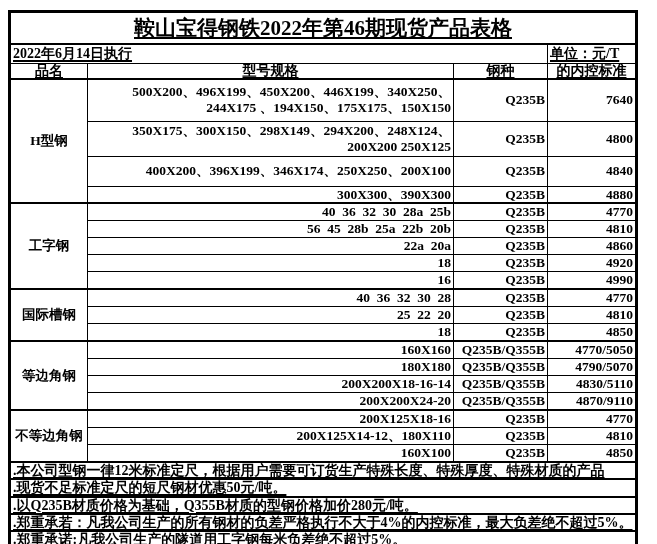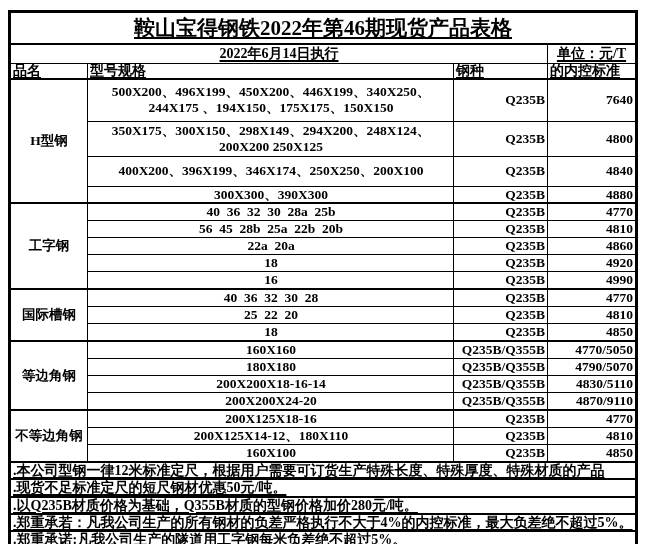--- a/index.html
+++ b/index.html
@@ -7,26 +7,26 @@
     position:relative;width:657px;height:544px;background:#ffffff;overflow:hidden;
     font-family:"Liberation Serif","DejaVu Serif",serif;font-weight:bold;color:#000;
   }
   table.sheet{
     position:absolute;left:8px;top:10px;width:627px;
     border-collapse:collapse;table-layout:fixed;border:3px solid #000;background:#fff;
   }
   td{border:1px solid #000;padding:0 2px;vertical-align:middle;overflow:hidden;}
   .u{text-decoration:underline;text-decoration-thickness:2px;text-underline-offset:2px;}
   .title-row td{height:29px;text-align:center;vertical-align:bottom;font-size:21px;border-bottom:2px solid #000;padding-bottom:1px;}
-  .date-row td{height:18px;text-align:center;font-size:14px;}
-  .head-row td{height:14px;text-align:left;font-size:14px;border-bottom:2px solid #000;line-height:1;}
+  .date-row td{height:18px;font-size:14px;}
+  .head-row td{height:14px;text-align:center;font-size:14px;border-bottom:2px solid #000;line-height:1;}
   .body-row{height:17px;}
   .body-row td{font-size:13.5px;line-height:1.18;}
   .gname{text-align:center;}
-  .spec{text-align:center;white-space:pre-wrap;padding-left:3px;}
+  .spec{text-align:right;white-space:pre-wrap;padding-left:3px;}
   .steel,.price{text-align:right;}
   .group-start td{border-top:2px solid #000;}
   .r0-0{height:42px;}
   .r0-1{height:35px;}
   .r0-2{height:30px;}
   .note-row{height:17px;}
   .note-row td{border-top:2px solid #000;font-size:14px;text-align:left;padding-left:2px;line-height:1.1;}
 </style>
 </head>
 <body>

